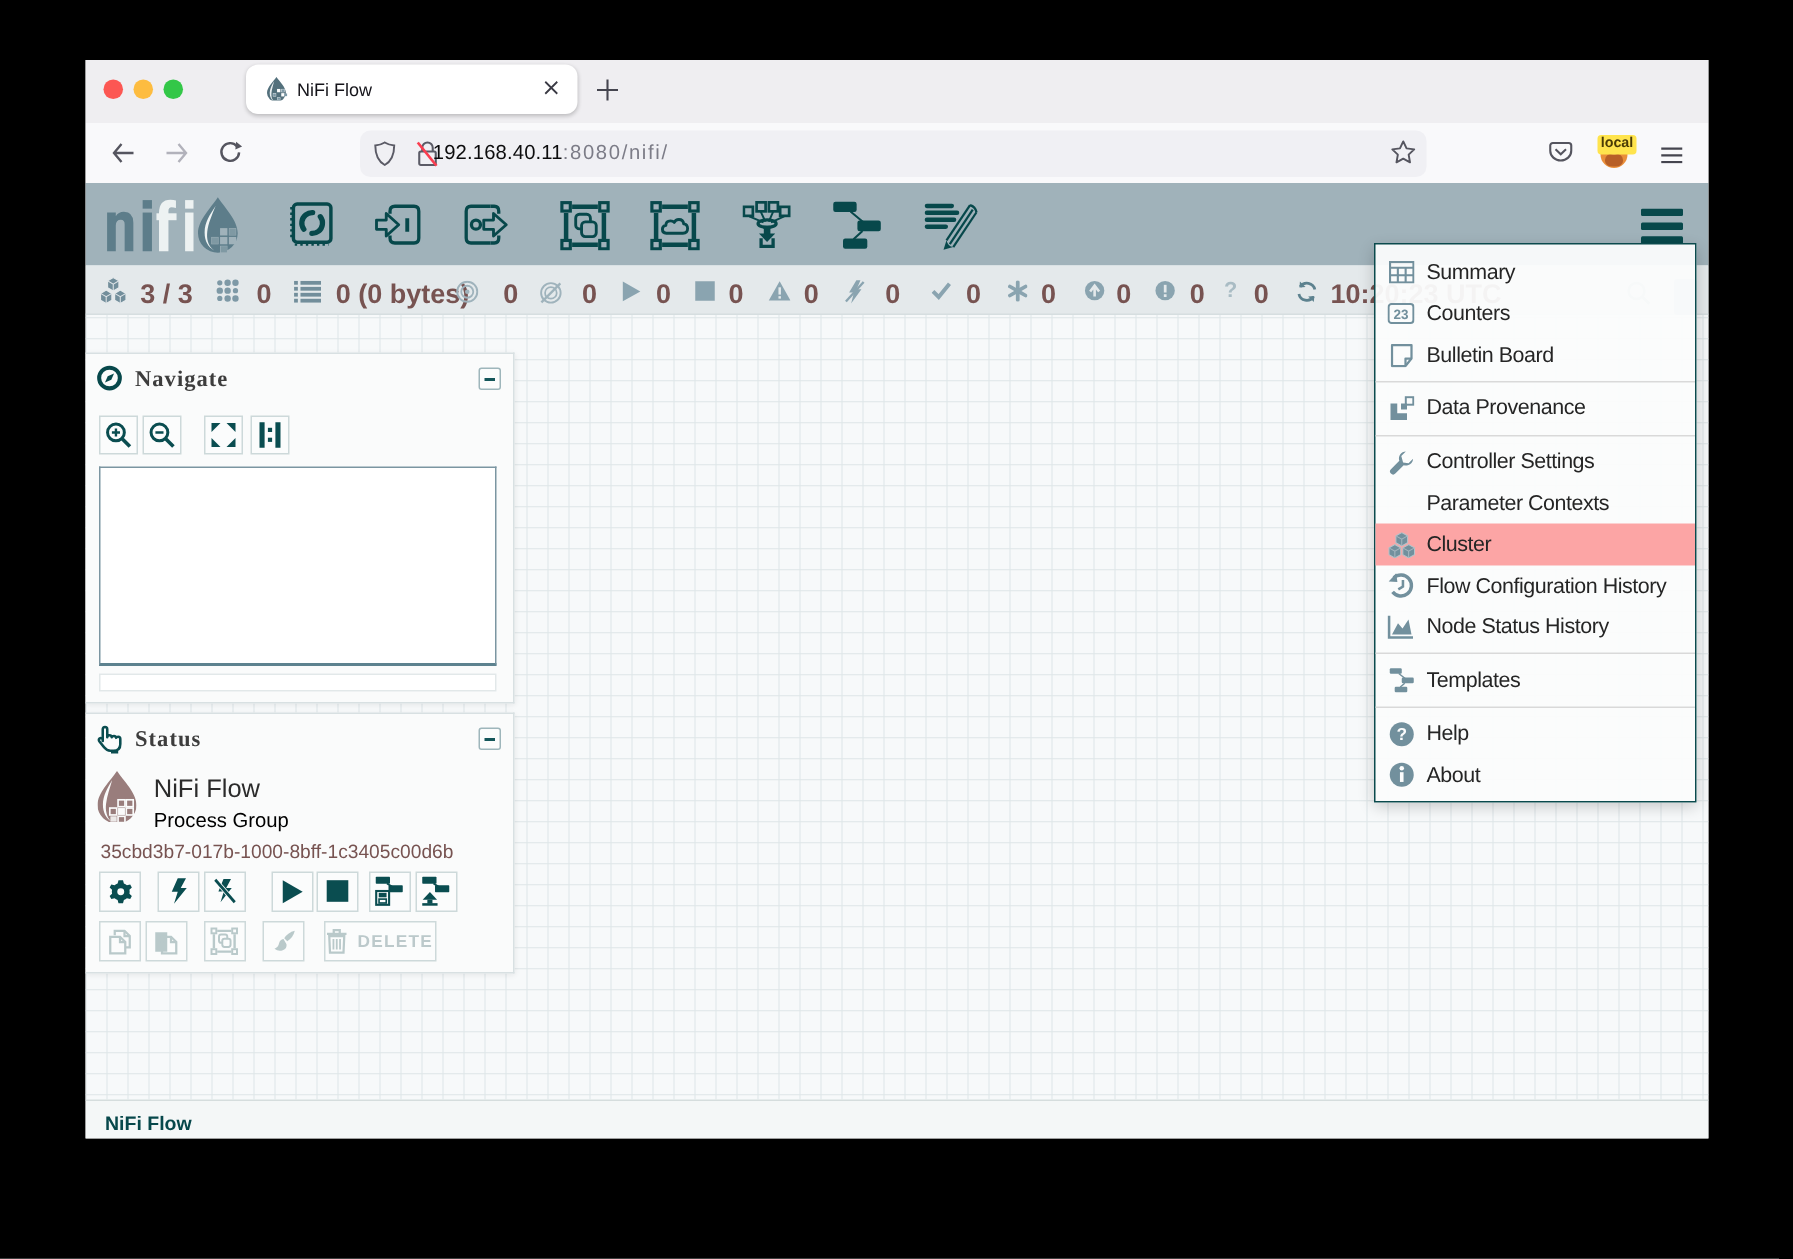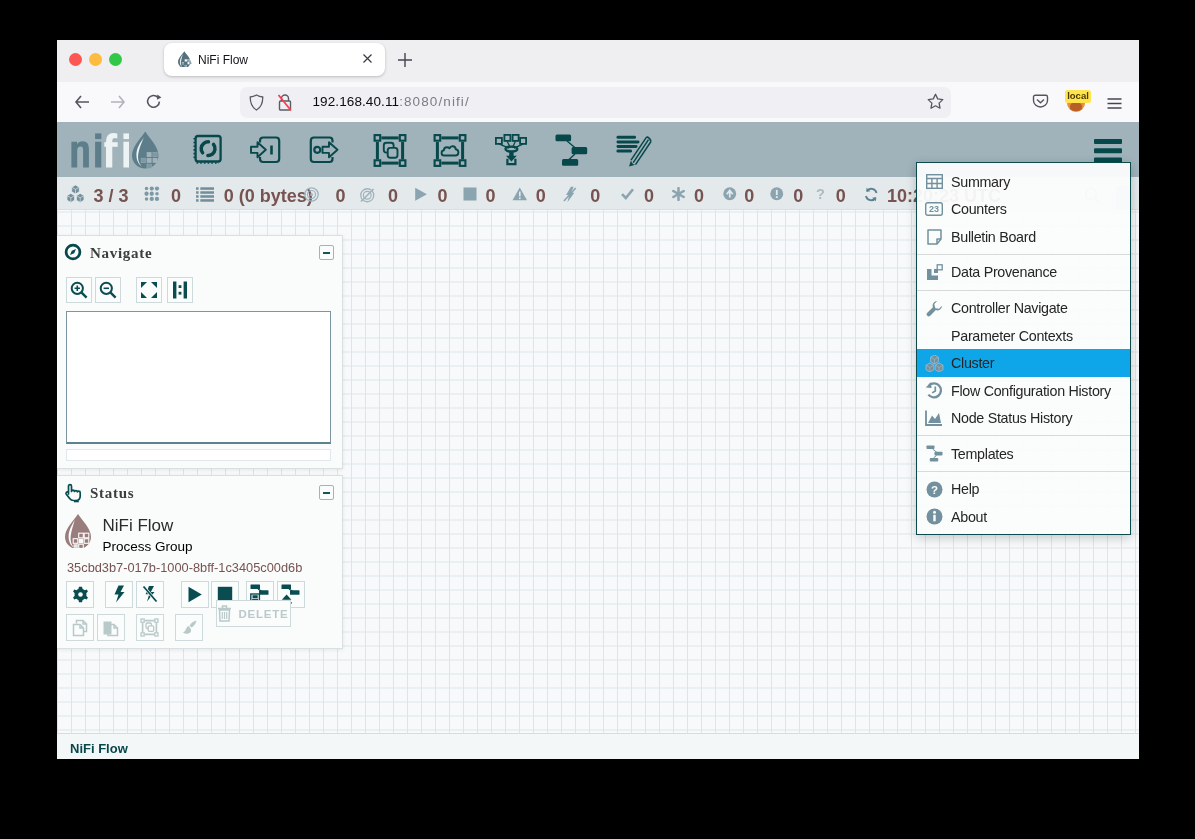--- a/index.html
+++ b/index.html
@@ -51,21 +51,21 @@
   
   #menu {
     position:absolute; left:858.5px; top:122.4px; width:215.5px; height:373px;
     background:rgba(251,252,252,0.95); border:1px solid #0b4a4d;
     box-shadow:0 3px 10px rgba(0,0,0,0.2); padding-top:4.5px;
   }
   .mi { position:relative; height:27.5px; display:flex; align-items:center; }
   .mi .ic { position:absolute; left:7.5px; width:20px; height:20px; display:flex; align-items:center; justify-content:center; }
   .mi .tx { position:absolute; left:34.5px; font-size:14.3px; letter-spacing:-0.3px; color:#252525; white-space:nowrap; }
   .msep { height:1px; background:#d9d9d9; margin:3.6px 0; }
-  .mi.hl { background:#0ea5e9; }
+  .mi.hl { background:#fca5a5; }
 </style>
 </head>
 <body>
 <div id="window">
 
   <div id="tabbar">
     <div class="light" style="left:12px; top:13px; background:#fc5753;"></div>
     <div class="light" style="left:31.5px; top:13px; background:#fdbc40;"></div>
     <div class="light" style="left:51.8px; top:13px; background:#33c748;"></div>
     <div id="tab">
@@ -110,21 +110,21 @@
       </svg>
     <div id="urlfield">
       <svg class="abs" style="left:9px;top:7px" width="15" height="17" viewBox="0 0 15 17">
           <path d="M7.5 1 C9.5 2.2 11.5 2.8 13.8 3 C13.8 9 12 13.5 7.5 16 C3 13.5 1.2 9 1.2 3 C3.5 2.8 5.5 2.2 7.5 1 Z" stroke="#5b5b66" stroke-width="1.3" fill="none"></path>
         </svg>
       <svg class="abs" style="left:37px;top:6px" width="16" height="19" viewBox="0 0 16 19">
           <rect x="2.5" y="8" width="11" height="9" rx="1" stroke="#5b5b66" stroke-width="1.4" fill="none"></rect>
           <path d="M4.5 8 V5.5 A3.5 3.5 0 0 1 11.5 5.5 V8" stroke="#5b5b66" stroke-width="1.4" fill="none"></path>
           <path d="M1.5 2 L14 17.5" stroke="#fa3e50" stroke-width="1.8"></path>
         </svg>
-      <span class="abs" style="left:73px; top:7px; font-size:13.5px; color:#0c0c0d; letter-spacing:0.1px;">192.168.40.11<span style="color:#7c7c87;letter-spacing:1.1px">:8080/nifi/</span></span>
+      <span class="abs" style="left:49px; top:7px; font-size:13.5px; color:#0c0c0d; letter-spacing:0.1px;">192.168.40.11<span style="color:#7c7c87;letter-spacing:1.1px">:8080/nifi/</span></span>
     </div>
     <svg class="nav-ico" style="left:870px;top:11px" width="17" height="17" viewBox="0 0 17 17">
         <path d="M8.5 1.3 L10.7 5.9 L15.8 6.6 L12.1 10.1 L13 15.2 L8.5 12.8 L4 15.2 L4.9 10.1 L1.2 6.6 L6.3 5.9 Z" stroke="#55555f" stroke-width="1.3" fill="none" stroke-linejoin="round"></path>
       </svg>
     <svg class="nav-ico" style="left:975px;top:11.5px" width="17" height="16" viewBox="0 0 17 16">
         <path d="M1.5 3 A1.7 1.7 0 0 1 3.2 1.3 H13.8 A1.7 1.7 0 0 1 15.5 3 V6.5 A7 6.5 0 0 1 1.5 6.5 Z" stroke="#55555f" stroke-width="1.4" fill="none"></path>
         <path d="M5 5.5 L8.5 8.8 L12 5.5" stroke="#55555f" stroke-width="1.4" fill="none"></path>
       </svg>
     <div class="abs" style="left:1010px;top:11.5px;width:18px;height:18px;border-radius:50%;background:#e98e3a;overflow:hidden;">
       <div class="abs" style="left:3px;top:8px;width:12px;height:9px;border-radius:50% 50% 40% 40%;background:#b75f27;"></div>
@@ -541,21 +541,21 @@
                 <rect x="8.2" y="7.8" width="5.5" height="5.5" rx="1.4" fill="#fbfcfc"></rect>
               </g>
             </svg>
         </div>
         <div class="obtn dis" style="left:117.5px;top:138.3px;">
           <svg width="18" height="18" viewBox="0 0 18 18">
               <path d="M16.5 1.5 Q12 2.5 9.5 6.5 L11.5 8.5 Q15.5 6 16.5 1.5 Z" fill="#b9c9ca"></path>
               <path d="M9 7 Q6.5 7.5 6 10 Q5.5 12.5 3 13.5 Q5.5 15.5 8.5 14.5 Q11.5 13.5 11 10.5 Z" fill="#b9c9ca"></path>
             </svg>
         </div>
-        <div class="obtn dis" style="left:158.5px;top:124px;width:75px;">
+        <div class="obtn dis" style="left:158.5px;top:138px;width:75px;">
           <svg width="15" height="17" viewBox="0 0 15 17">
               <path d="M1 3.5 H14 M5.5 3 V1 H9.5 V3 M2.5 5 H12.5 L12 16 H3 Z" stroke="#b9c9ca" stroke-width="1.5" fill="none"></path>
               <path d="M5.3 7 V14 M7.5 7 V14 M9.7 7 V14" stroke="#b9c9ca" stroke-width="1.2"></path>
             </svg>
           <span style="color:#bcc9cb;font-size:11.5px;font-weight:bold;letter-spacing:0.8px;margin-left:6px;">DELETE</span>
         </div>
       </div>
     </div>
   </div>
 
@@ -602,21 +602,21 @@
         </span>
         <span class="tx">Data Provenance</span>
       </div>
     <div class="msep"></div>
     <div class="mi">
         <span class="ic">
           <svg width="17" height="17" viewBox="0 0 17 17">
             <path d="M11.2 1 A4.6 4.6 0 0 0 6.9 7.2 L1.3 12.8 A1.9 1.9 0 0 0 4.2 15.7 L9.8 10.1 A4.6 4.6 0 0 0 16 5.8 L13 8.8 L9.4 8.3 L8.2 4 Z" fill="#72909d"></path>
           </svg>
         </span>
-        <span class="tx">Controller Navigate</span>
+        <span class="tx">Controller Settings</span>
       </div>
     <div class="mi">
         <span class="tx">Parameter Contexts</span>
       </div>
     <div class="mi hl">
         <span class="ic">
           <svg width="19" height="17" viewBox="0 0 19 17">
       <g fill="#72909d" stroke="#b5c3ca" stroke-width="0.7">
         <path d="M9.5 0 L13.4 2.25 V6.75 L9.5 9 L5.6 6.75 V2.25 Z"></path>
         <path d="M4.9 8 L8.8 10.25 V14.75 L4.9 17 L1 14.75 V10.25 Z"></path>

